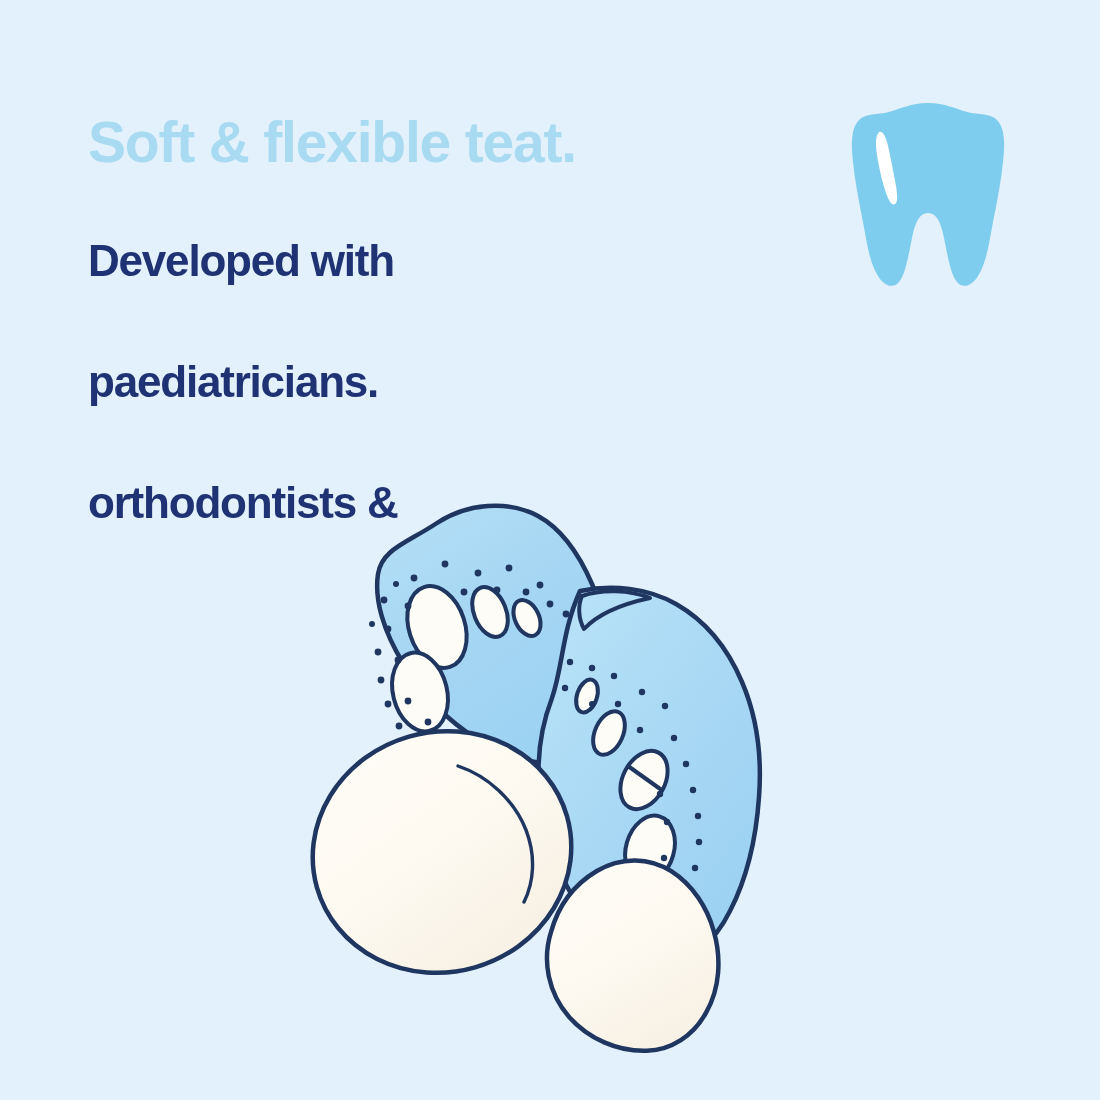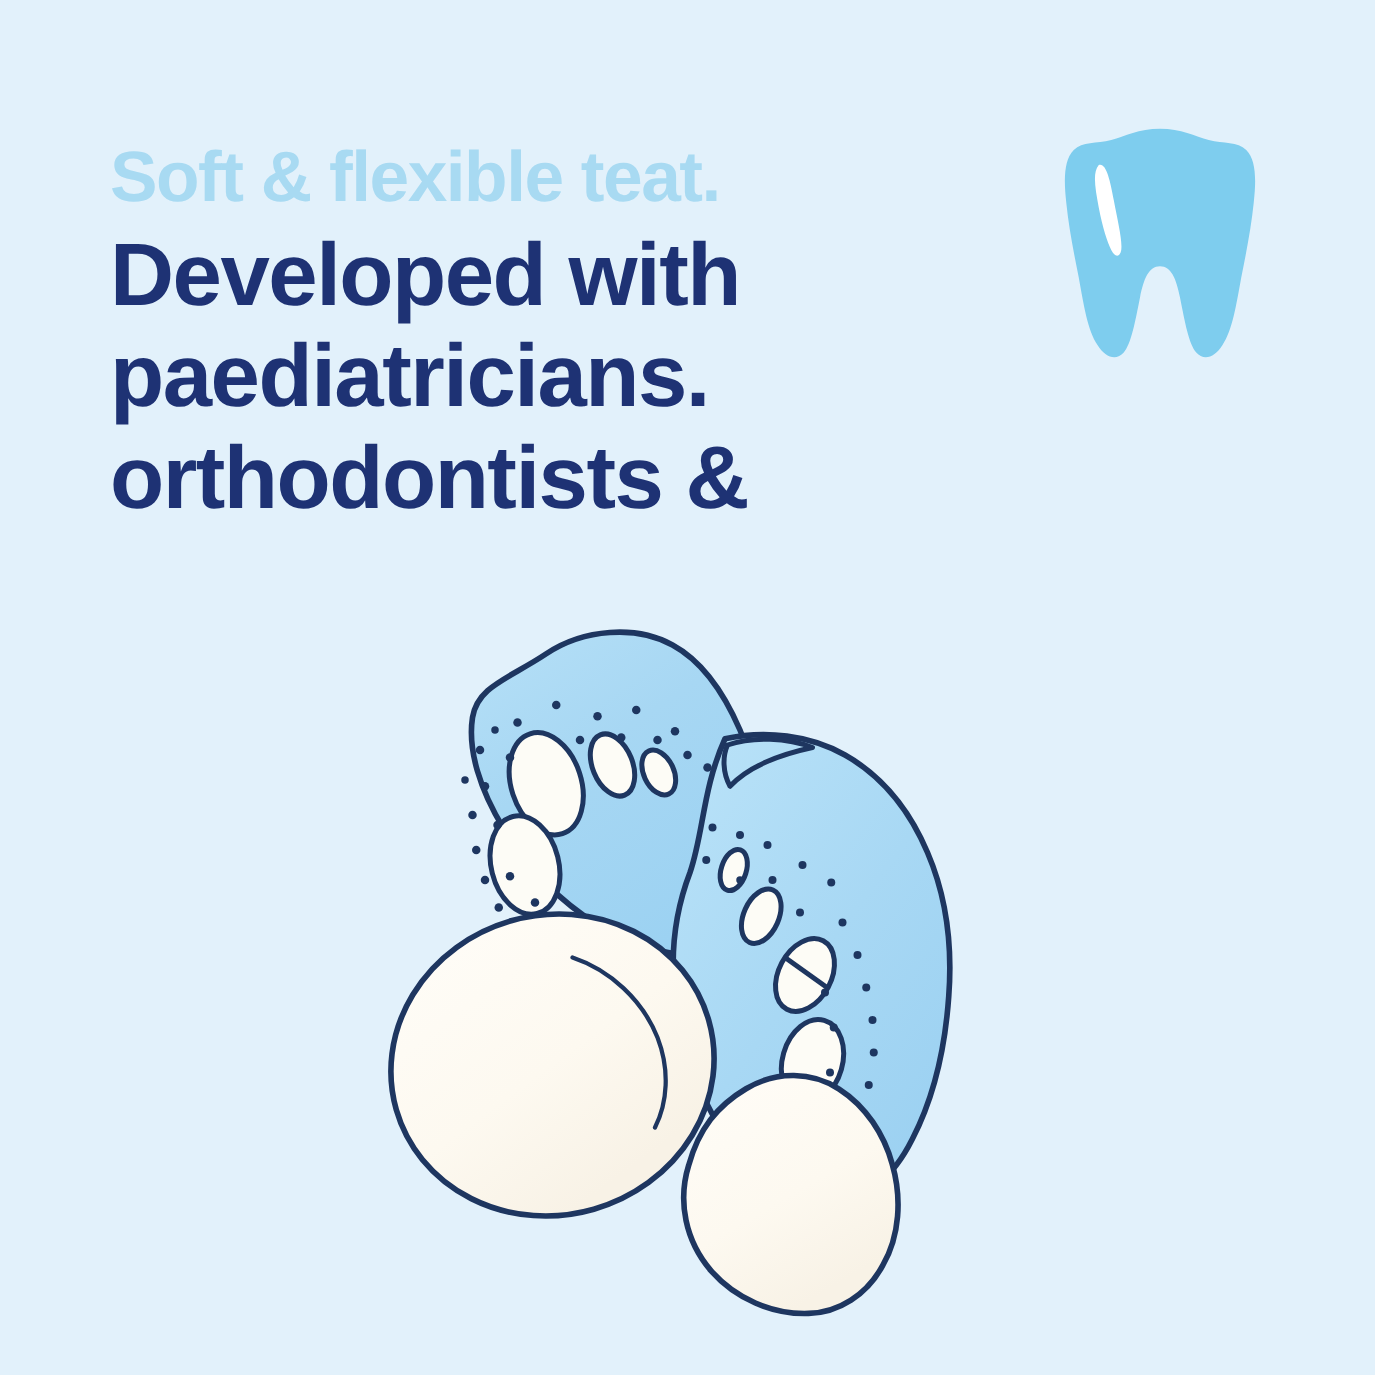--- a/index.html
+++ b/index.html
@@ -36,26 +36,27 @@
   .eyebrow {
     font-size:57px;
     font-weight:700;
     letter-spacing:-1.2px;
     line-height:76px;
     color:#a8daf2;
     white-space:nowrap;
   }
 
   .headline {
-    font-size:71px;
+    font-size:44px;
     font-weight:700;
     letter-spacing:-1.2px;
     line-height:81px;
     color:#1e3274;
     white-space:nowrap;
+    margin-top:40px;
   }
 
   
   .tooth-icon {
     position:absolute;
     left:848px;
     top:96px;
     width:160px;
     height:200px;
   }

